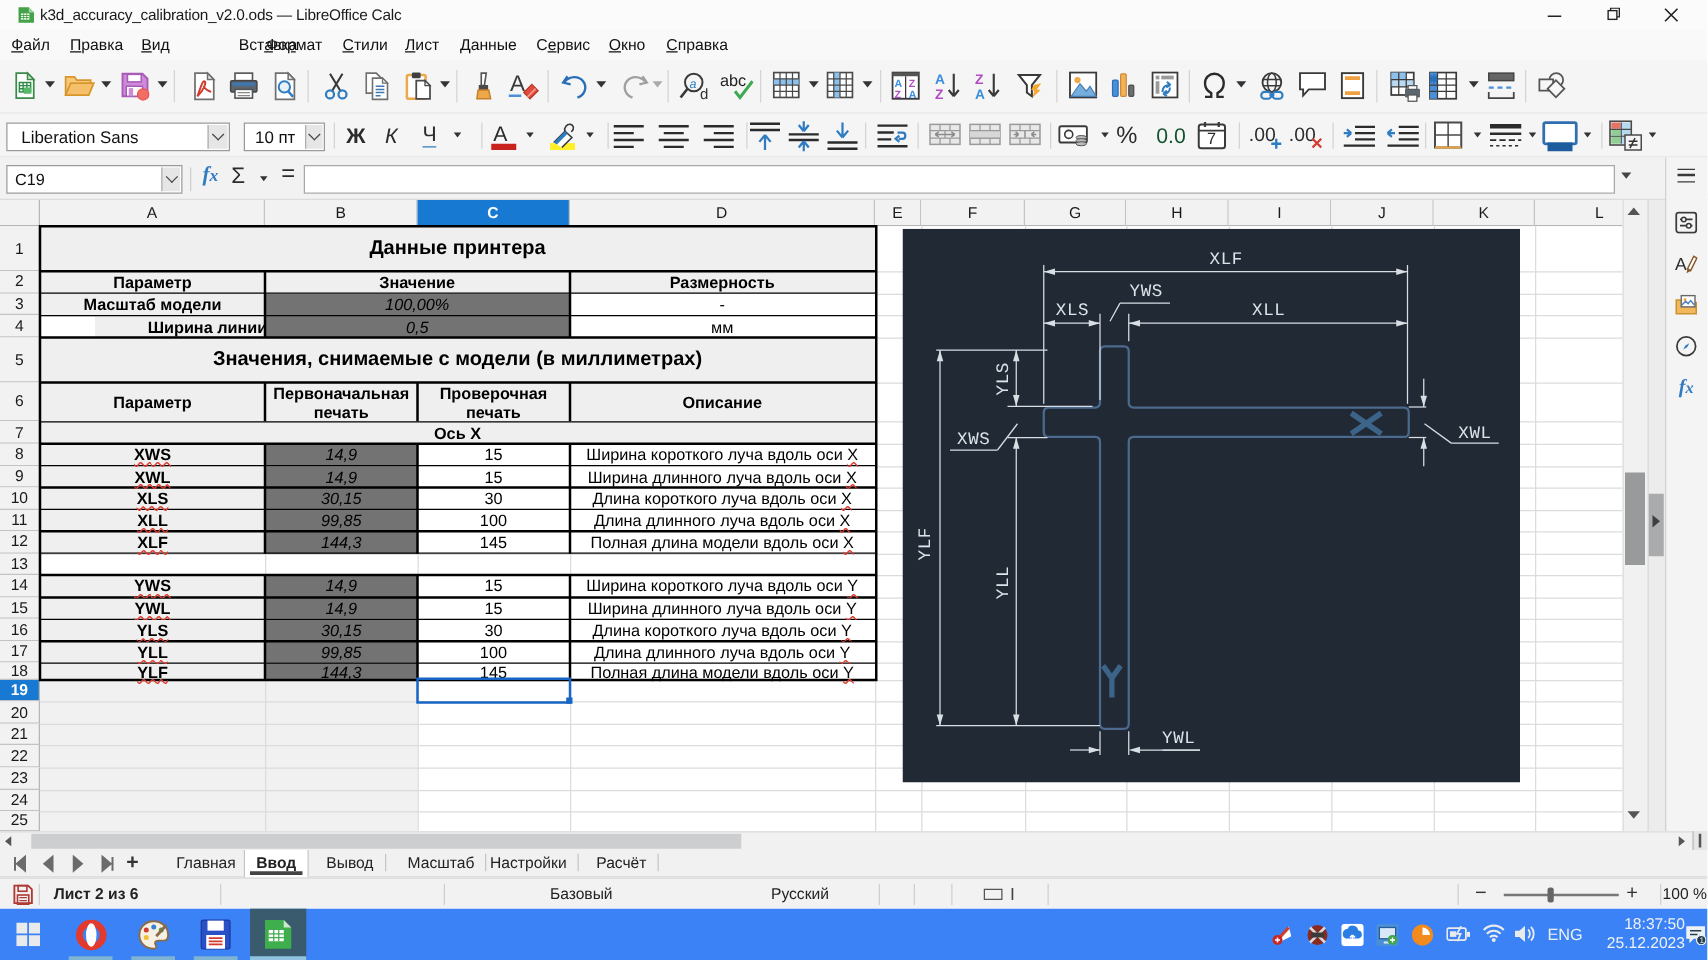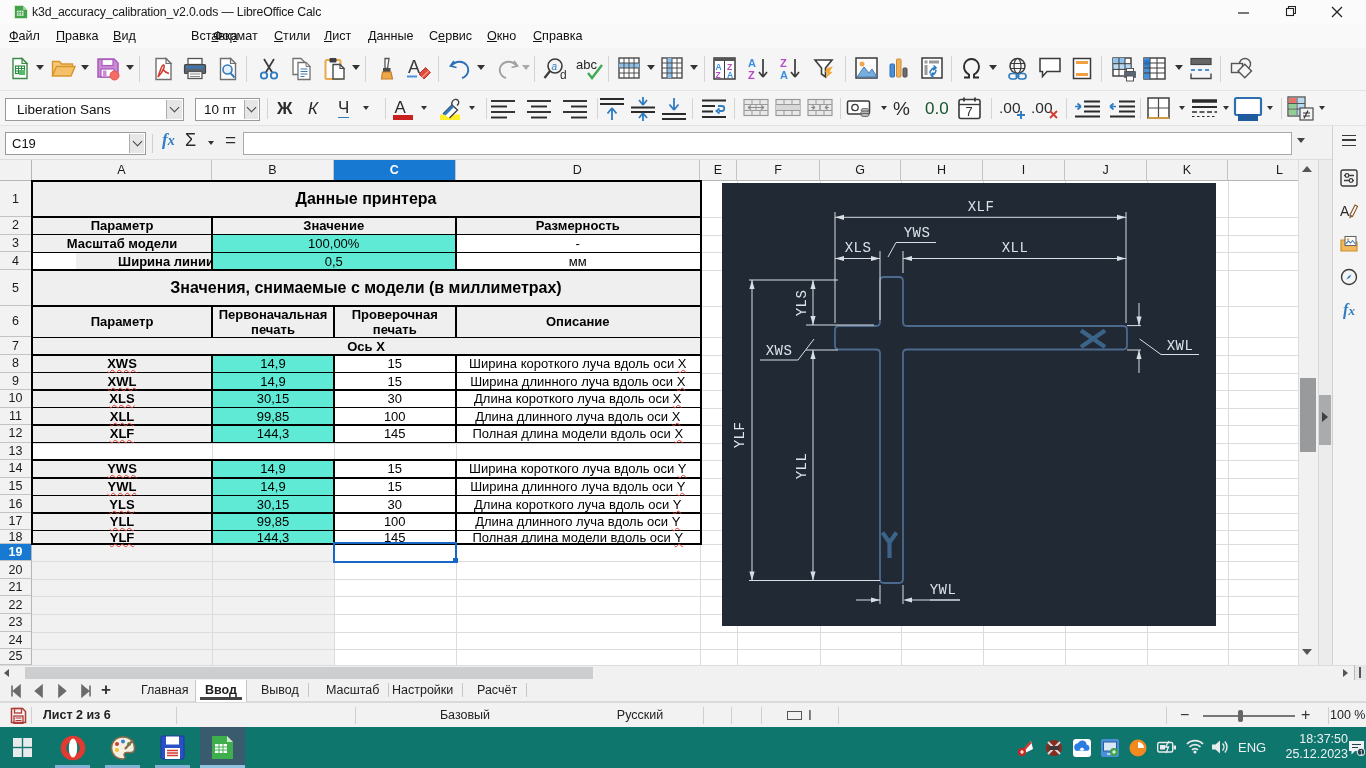--- a/index.html
+++ b/index.html
@@ -21,28 +21,28 @@
 .combobtn{position:absolute;right:1px;top:1px;bottom:1px;background:#e6e6e6;border-left:1px solid #adadad;display:flex;align-items:center;justify-content:center;}
 .chev{width:7px;height:7px;border-right:1.6px solid #444;border-bottom:1.6px solid #444;transform:rotate(45deg);margin-top:-4px;}
 
 #corner{left:0;top:160px;width:32px;height:21px;background:#f2f2f2;border-right:1px solid #b6b6b6;border-bottom:1px solid #b6b6b6;}
 .colhdr{position:absolute;top:160px;height:21px;background:#f2f2f2;border-right:1px solid #c3c3c3;border-bottom:1px solid #b6b6b6;font-size:12.5px;color:#1a1a1a;display:flex;align-items:center;justify-content:center;}
 .rowhdr{position:absolute;left:0;width:32px;background:#f2f2f2;border-bottom:1px solid #c3c3c3;border-right:1px solid #b6b6b6;font-size:12.5px;color:#1a1a1a;display:flex;align-items:center;justify-content:center;}
 .hsel{background:#1779d1 !important;color:#fff !important;font-weight:700;}
 .gl{position:absolute;background:#dadcde;}
 
 .cell{position:absolute;display:flex;align-items:center;justify-content:center;font-size:13px;color:#000;white-space:nowrap;}
-.gr{background:#efefef;} .gn{background:#5eead4;} .wh{background:#fff;}
+.gr{background:#efefef;} .gn{background:#737373;font-style:italic;} .wh{background:#fff;}
 .b{font-weight:700;}
 .tl{position:absolute;background:#000;}
 .sq{position:relative;z-index:3;text-decoration:underline;text-decoration-style:wavy;text-decoration-color:#e03a2e;text-decoration-thickness:1.4px;text-underline-offset:1px;}
 #tabsrow{left:0;top:680px;width:1366px;height:22px;background:#f1f1f1;border-bottom:1px solid #d9d9d9;font-size:12.5px;color:#222;}
 #statusbar{left:0;top:702px;width:1366px;height:25px;background:#f2f2f2;font-size:12.5px;color:#222;border-top:1px solid #dadada;}
 .ssep{position:absolute;top:4px;width:1px;height:17px;background:#cfcfcf;}
-#taskbar{left:0;top:727px;width:1366px;height:41px;background:#0f766e;}
+#taskbar{left:0;top:727px;width:1366px;height:41px;background:#3b82f6;}
 .ticon{position:absolute;top:0;width:45px;height:41px;display:flex;align-items:center;justify-content:center;}
 text{font-family:"Liberation Sans",sans-serif;}
 .cadtxt{font-family:"Liberation Mono",monospace;font-size:14px;fill:#dde3e9;letter-spacing:0.5px;}
 </style></head><body>
 <div id="app">
 
 <div class="abs" id="titlebar">
 <svg class="abs" style="left:14px;top:5px" width="14" height="14" viewBox="0 0 17 17">
 <path d="M1 1 h10 l5 5 v10 h-15 z" fill="#44a248"></path>
 <path d="M11 1 l5 5 h-5 z" fill="#9fd3a1"></path>

